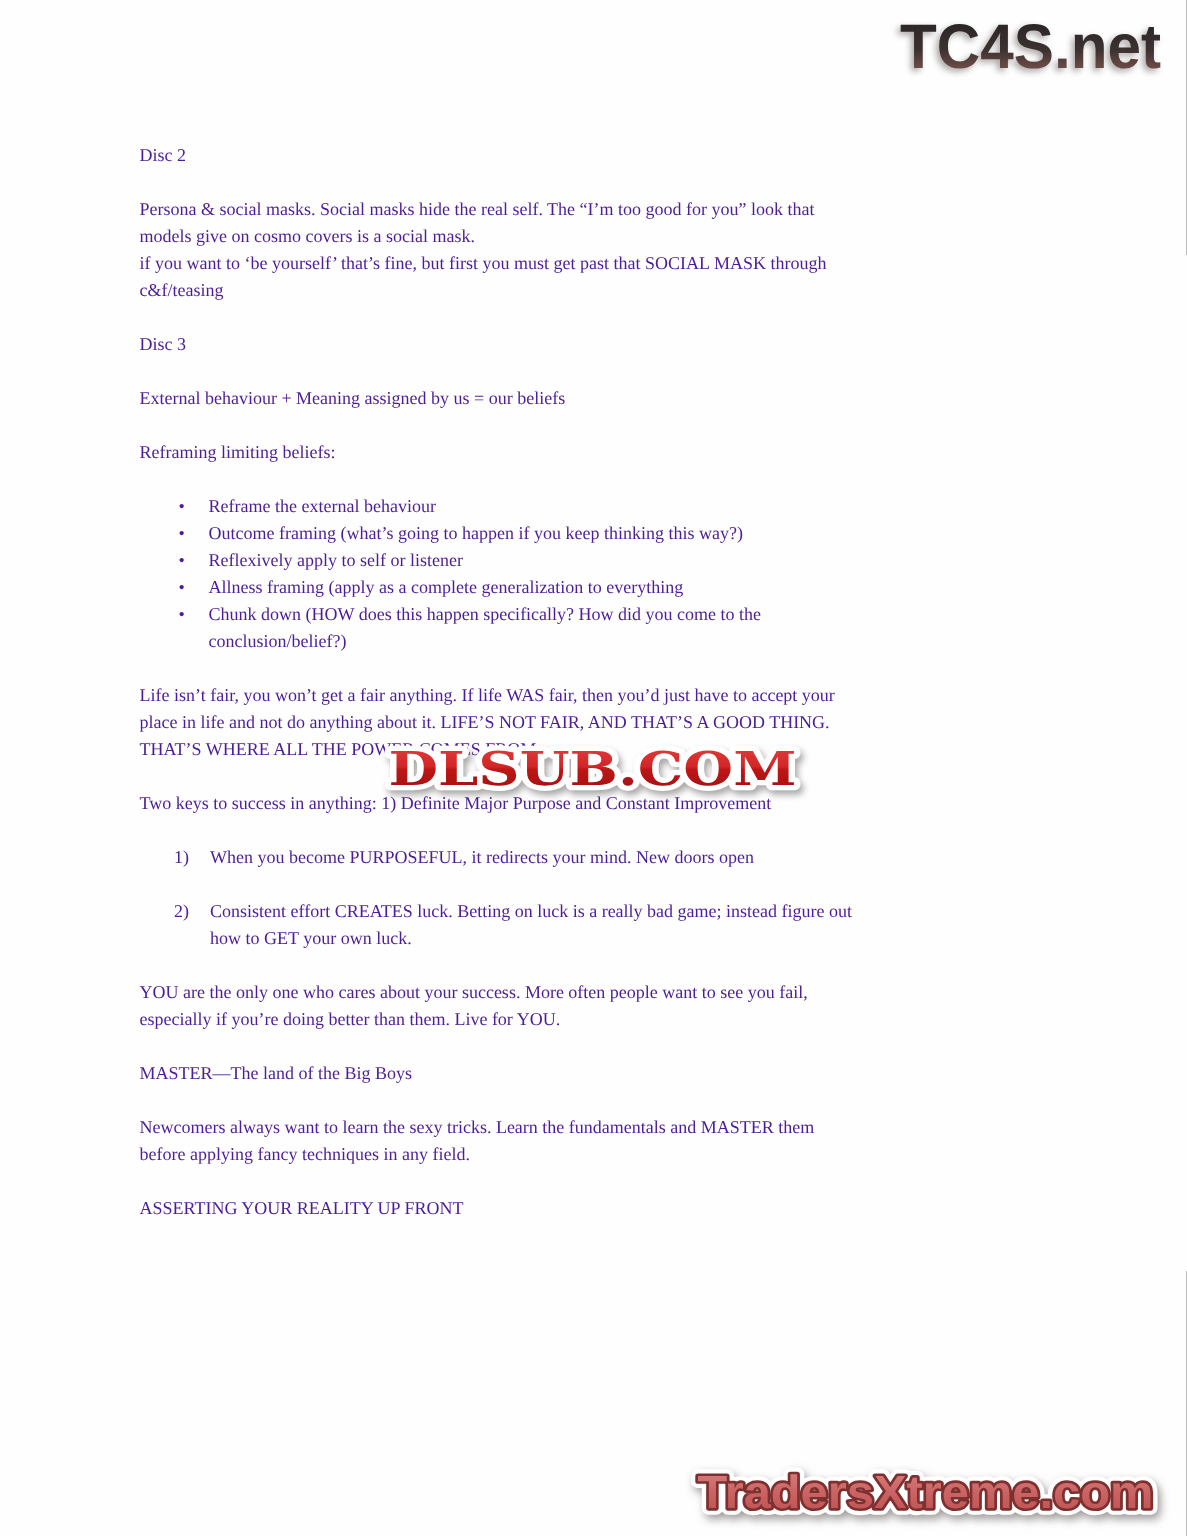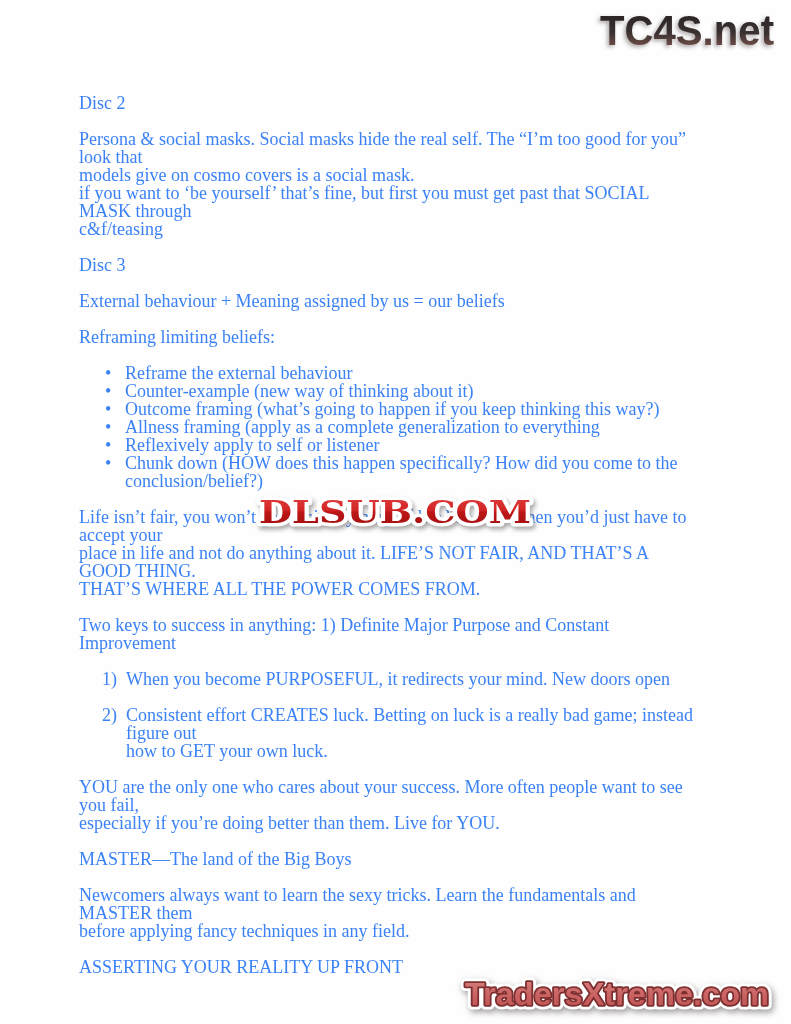--- a/index.html
+++ b/index.html
@@ -2,27 +2,27 @@
 <html><head>
 <meta charset="utf-8">
 <style>
   html,body{margin:0;padding:0;background:#888;}
   .page{
     position:relative;
     width:791px;height:1024px;
     margin:0 auto;
     background:#fefefe;
     font-family:"Liberation Serif", serif;
-    color:#3b82f6;
+    color:#4c1d95;
     overflow:hidden;
   }
   .content{
     position:absolute;
-    left:79px;top:94px;width:618px;
-    font-size:18px;
+    left:93px;top:94px;width:618px;
+    font-size:12px;
     line-height:18px;
   }
   .content p{
     margin:0 0 18px 0;
     white-space:pre-line;
   }
   ul.bullets{
     margin:16px 0 18px 0;
     padding:0 0 0 46px;
     list-style:none;
@@ -93,24 +93,23 @@
     <p>Persona &amp; social masks. Social masks hide the real self. The “I’m too good for you” look that
 models give on cosmo covers is a social mask.
 if you want to ‘be yourself’ that’s fine, but first you must get past that SOCIAL MASK through
 c&amp;f/teasing</p>
     <p>Disc 3</p>
     <p>External behaviour + Meaning assigned by us = our beliefs</p>
     <p>Reframing limiting beliefs:</p>
 
     <ul class="bullets">
       <li>Reframe the external behaviour</li>
-      <li>Counter-example (new way of thinking about it)</li>
       <li>Outcome framing (what’s going to happen if you keep thinking this way?)</li>
+      <li>Reflexively apply to self or listener</li>
       <li>Allness framing (apply as a complete generalization to everything</li>
-      <li>Reflexively apply to self or listener</li>
       <li>Chunk down (HOW does this happen specifically? How did you come to the
 conclusion/belief?)</li>
     </ul>
 
     <p>Life isn’t fair, you won’t get a fair anything. If life WAS fair, then you’d just have to accept your
 place in life and not do anything about it. LIFE’S NOT FAIR, AND THAT’S A GOOD THING.
 THAT’S WHERE ALL THE POWER COMES FROM.</p>
     <p>Two keys to success in anything: 1) Definite Major Purpose and Constant Improvement</p>
 
     <ol class="numbered">

